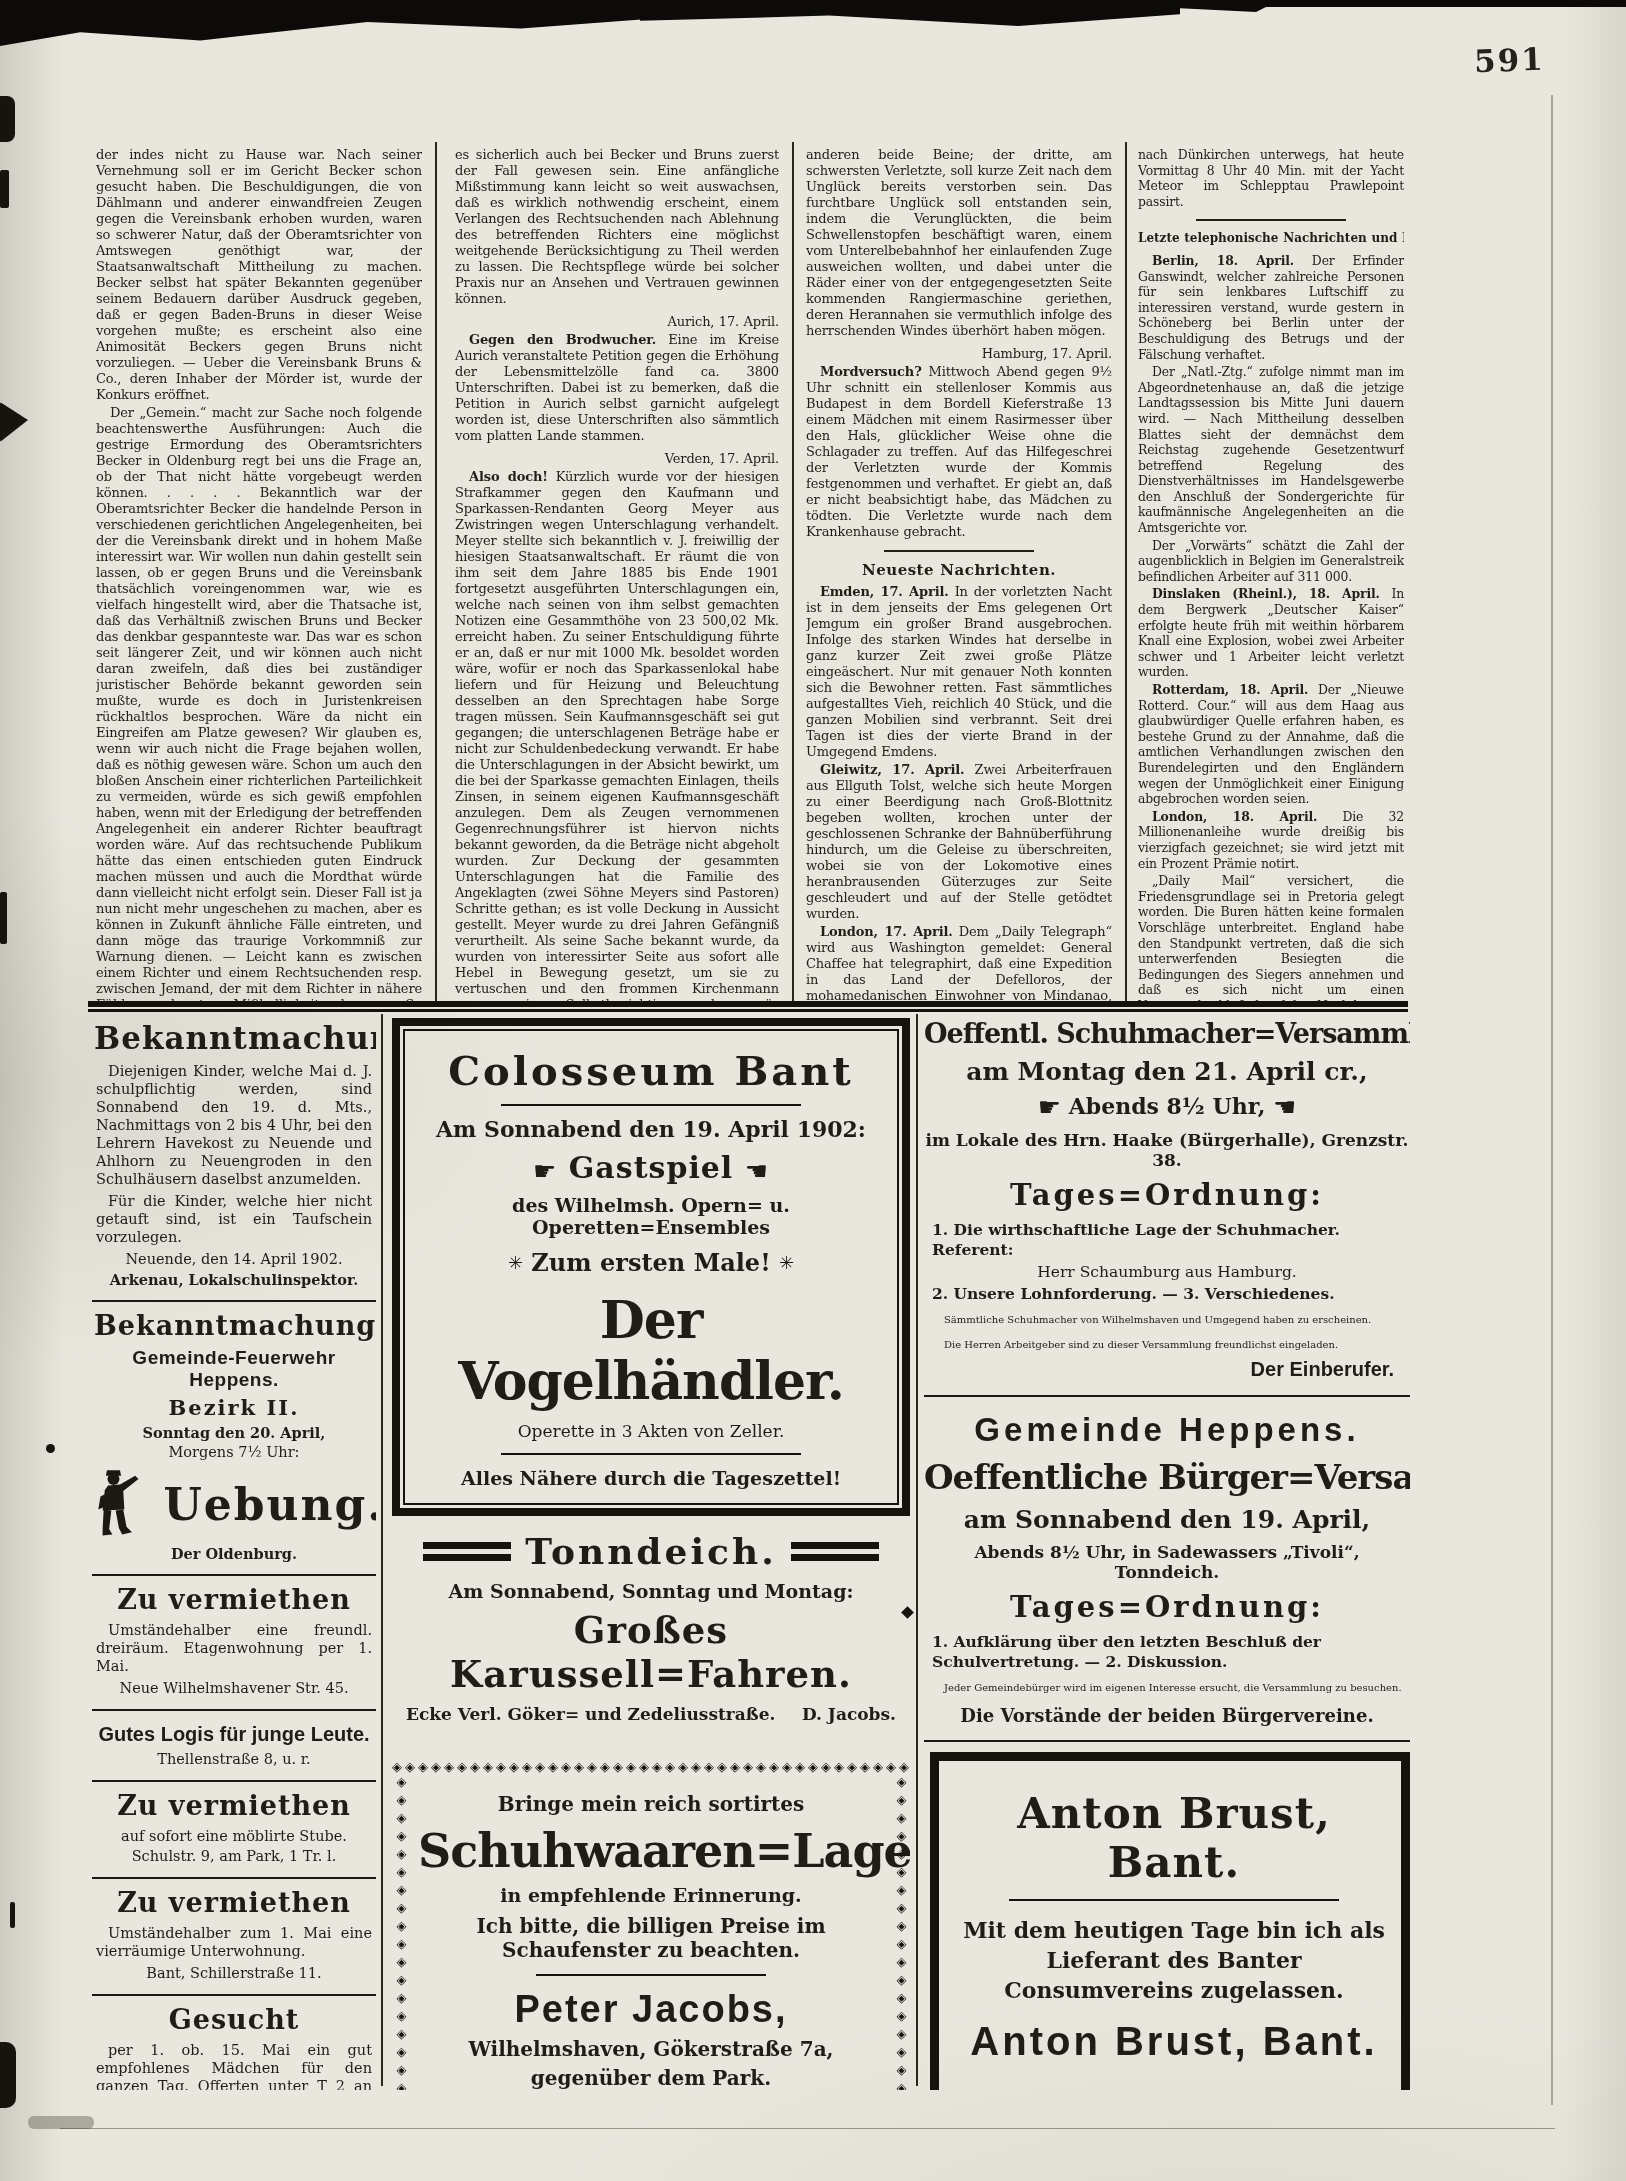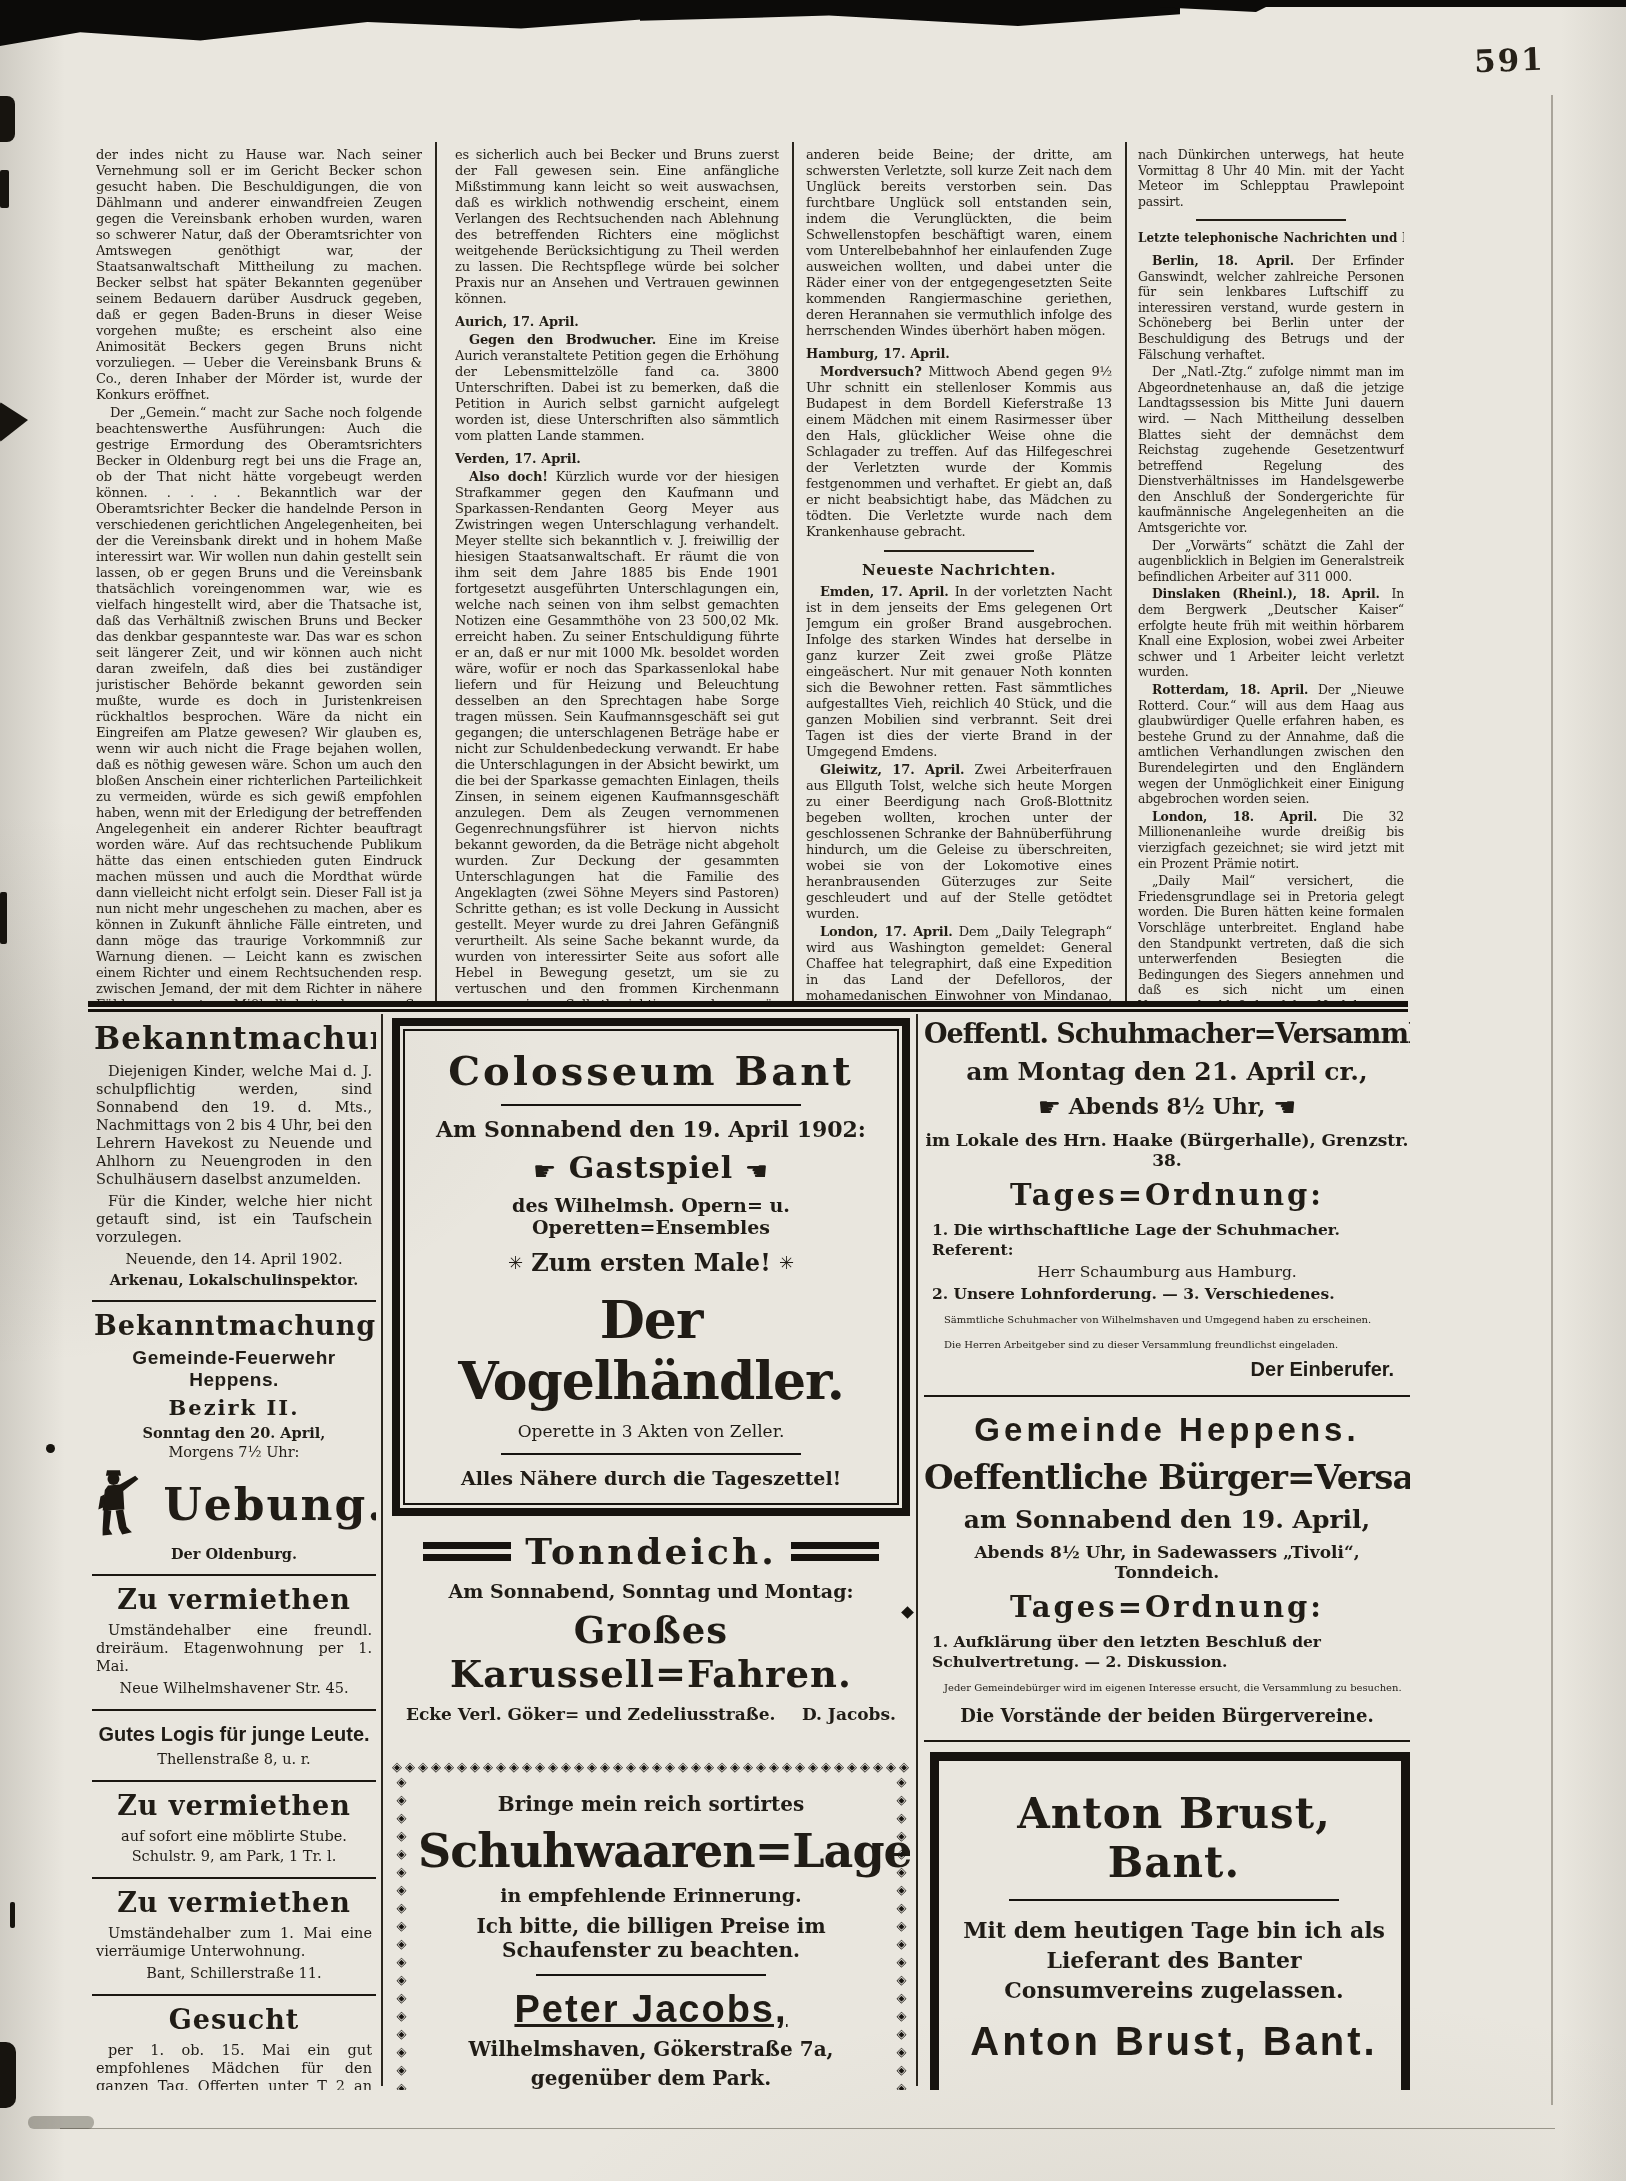--- a/index.html
+++ b/index.html
@@ -34,21 +34,21 @@
   .vrule{position:absolute;top:142px;width:2px;height:862px;background:#2a251d;}
   .vr1{left:435px;} .vr2{left:792px;} .vr3{left:1125px;}
   .col{position:absolute;top:147px;height:857px;overflow:hidden;text-align:justify;
        font-size:13px;line-height:16px;letter-spacing:-.15px;word-spacing:.5px;color:#221d15;}
   .colA{left:96px;width:326px;}
   .colB{left:455px;width:324px;}
   .colC{left:806px;width:306px;}
   .colD{left:1138px;width:266px;font-size:12.4px;line-height:15.6px;}
   .col p{margin:0 0 2px 0;text-indent:14px;}
   .col p.noind{text-indent:0;}
-  .dateline{display:block;text-align:left;font-weight:bold;text-indent:0;margin:7px 0 2px 0;}
+  .dateline{display:block;text-align:right;font-weight:normal;text-indent:0;margin:7px 0 2px 0;}
   .lead{font-weight:bold;}
   .sect{display:block;text-align:center;font-weight:bold;font-size:15px;letter-spacing:.5px;margin:10px 0 6px 0;text-indent:0;}
   .sect-sm{font-size:12px;letter-spacing:0;white-space:nowrap;}
   .minirule{width:150px;height:2px;background:#221d15;margin:10px auto 6px auto;}
   
   .heavy-rule{position:absolute;left:88px;top:1001px;width:1320px;height:6px;background:#15110c;border-bottom:2px solid #e9e6de;box-shadow:0 3px 0 #15110c;}
   .adrule1{position:absolute;left:381px;top:1014px;width:2px;height:1072px;background:#2a251d;}
   .adrule2{position:absolute;left:916px;top:1014px;width:2px;height:1072px;background:#2a251d;}
   
   .adcol{position:absolute;overflow:hidden;}
@@ -94,21 +94,21 @@
   .orn-h{position:absolute;left:0;right:0;height:18px;overflow:hidden;font-family:"DejaVu Sans",sans-serif;font-size:13px;letter-spacing:3px;color:#16130f;text-align:center;line-height:18px;white-space:nowrap;}
   .orn-top{top:0;}
   .orn-v{position:absolute;top:16px;bottom:16px;width:18px;overflow:hidden;font-family:"DejaVu Sans",sans-serif;font-size:13px;color:#16130f;line-height:18px;}
   .orn-left{left:0;} .orn-right{right:0;}
   .orn-v span{writing-mode:vertical-rl;letter-spacing:3px;}
   .jac-intro{font:bold 20px "DejaVu Serif",serif;margin:4px 0;}
   .jac-title{font:bold 46px "DejaVu Serif",serif;letter-spacing:-1px;margin:8px 0 4px 0;}
   .jac-l2{font:bold 19px "DejaVu Serif",serif;margin:6px 0;}
   .jac-l3{font:bold 20px "DejaVu Serif",serif;margin:8px 0;}
   .jac-rule{width:230px;height:2px;background:#16130f;margin:12px auto;}
-  .jac-name{font:bold 38px "Liberation Sans",sans-serif;letter-spacing:2px;margin:6px 0;text-decoration:underline;}
+  .jac-name{font:bold 38px "Liberation Sans",sans-serif;letter-spacing:2px;margin:6px 0;}
   .jac-addr{font:bold 20px "DejaVu Serif",serif;margin:5px 0;}
   
   .schu-title{font:bold 27px "DejaVu Serif",serif;letter-spacing:-1px;white-space:nowrap;margin:4px 0 8px 0;}
   .schu-date{font:bold 25px "DejaVu Serif",serif;margin:6px 0;}
   .schu-time{font:bold 22px "DejaVu Serif",serif;margin:6px 0;}
   .schu-loc{font:bold 17px "DejaVu Serif",serif;margin:8px 0;}
   .tages{font:bold 29px "DejaVu Serif",serif;letter-spacing:3px;margin:8px 0;}
   .agenda-item{font-size:15.5px;font-weight:bold;text-align:left;margin:3px 8px;line-height:20px;}
   .agenda-sub{font-size:15.5px;text-align:center;margin:2px 0;}
   .r-note{font-size:10px;text-align:justify;text-indent:14px;margin:6px 6px 2px 6px;line-height:19px;}

